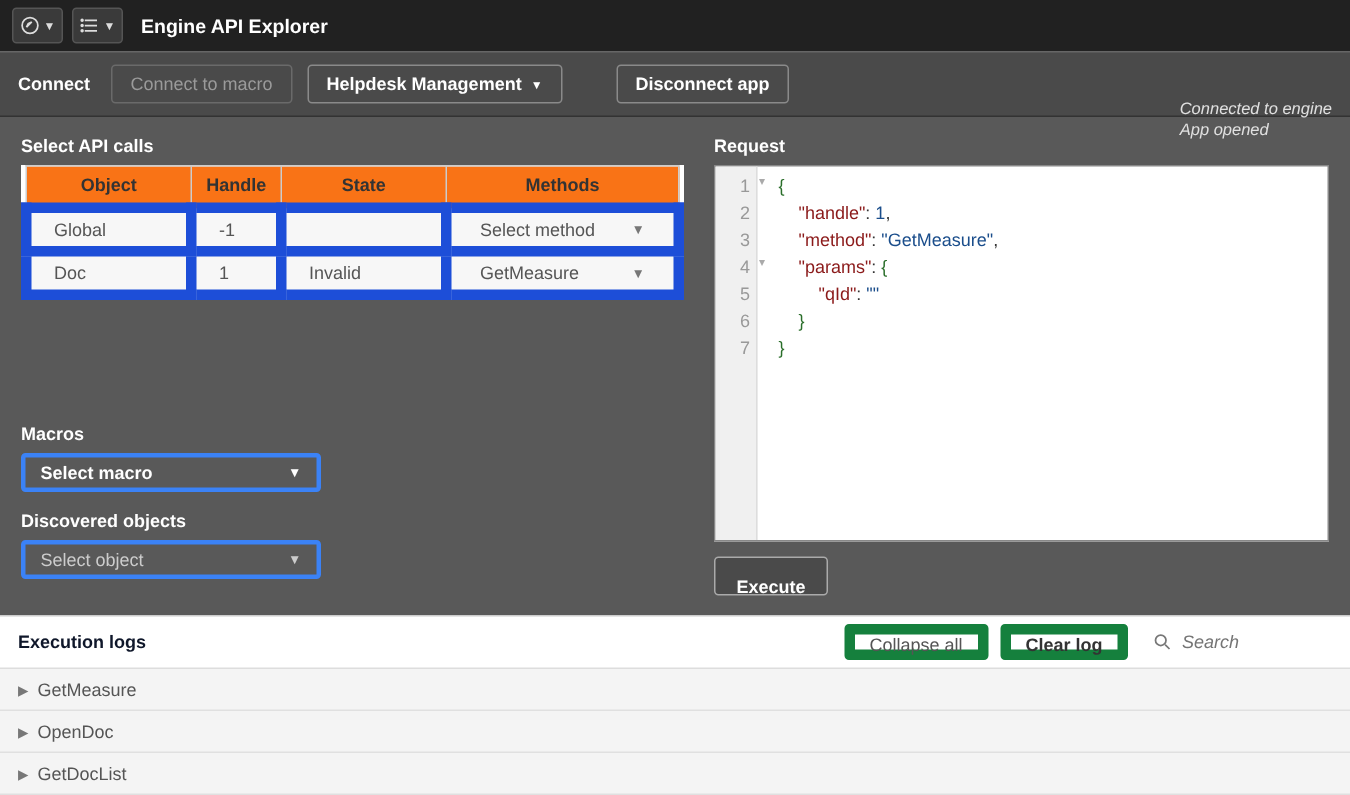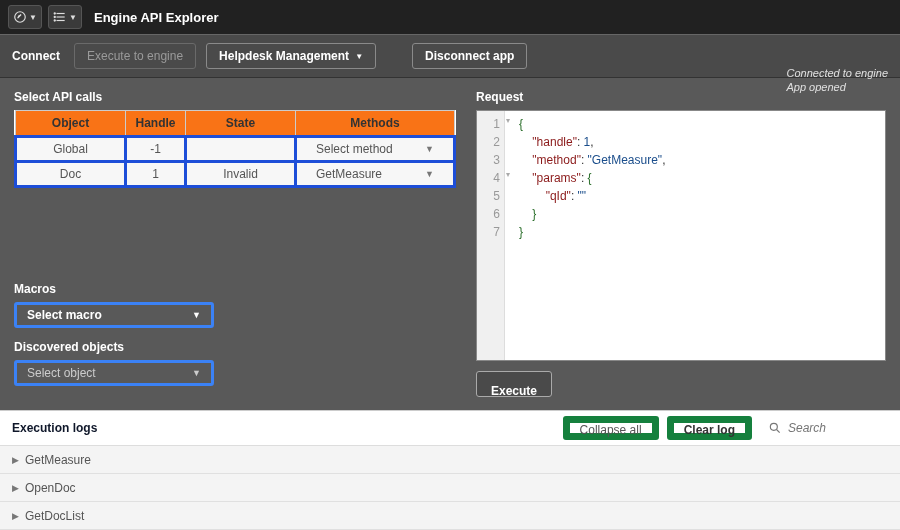--- a/index.html
+++ b/index.html
@@ -22,21 +22,21 @@
 
   
   .main { display: flex; height: 332px; }
   .left { width: 470px; padding: 12px 14px; display: flex; flex-direction: column; }
   .right { flex: 1; padding: 12px 14px 12px 6px; display: flex; flex-direction: column; }
 
   .sec-title { color: #fff; font-weight: bold; font-size: 12px; margin-bottom: 6px; }
 
   table.api { width: 100%; border-collapse: collapse; background: #fff; font-size: 12px; }
   table.api th { background: #f97316; border: 1px solid #ccc; padding: 5px 8px; text-align: center; font-weight: bold; color: #333; }
-  table.api td { border: 3px solid #1d4ed8; padding: 4px 15px; text-align: center; background: #f7f7f7; color: #555; }
+  table.api td { border: 7px solid #1d4ed8; padding: 4px 15px; background: #f7f7f7; color: #555; }
   .method-cell { display: flex; align-items: center; justify-content: space-between; padding: 0 4px; }
   .method-cell .caret { color: #777; font-size: 9px; }
 
   .sec-gap { flex: 1; }
 
   .dropdown { width: 200px; height: 26px; border: 3px solid #3b82f6; border-radius: 3px; background: transparent; color: #ccc; display: flex; align-items: center; justify-content: space-between; padding: 0 10px; font-size: 12px; cursor: pointer; margin-bottom: 12px; }
   .dropdown.bold { color: #fff; font-weight: bold; }
   .dropdown .caret { font-size: 9px; }
 
   .editor-wrap { flex: 1; background: #fff; border: 1px solid #888; display: flex; font-family: "Courier New", monospace; font-size: 12px; overflow: hidden; }
@@ -86,21 +86,21 @@
         <circle cx="3" cy="18" r="1" fill="#ddd"></circle>
       </svg>
     <span class="chev">▼</span>
   </div>
   <div class="title">Engine API Explorer</div>
 </div>
 
 <div class="toolbar">
   <span class="label">Connect</span>
   <button class="btn disabled">
-      <span>Execute to engine</span>
+      <span>Connect to macro</span>
     </button>
   <button class="btn">
     <span style="font-weight:bold">Helpdesk Management</span>
     <span class="caret">▼</span>
   </button>
   <button class="btn" style="margin-left:26px;font-weight:bold">
       <span>Disconnect app</span>
     </button>
   <div class="spacer"></div>
   <div class="status">

